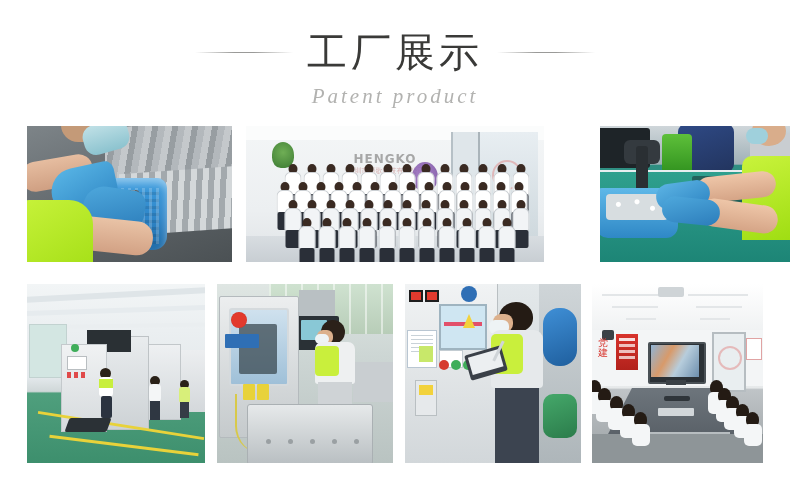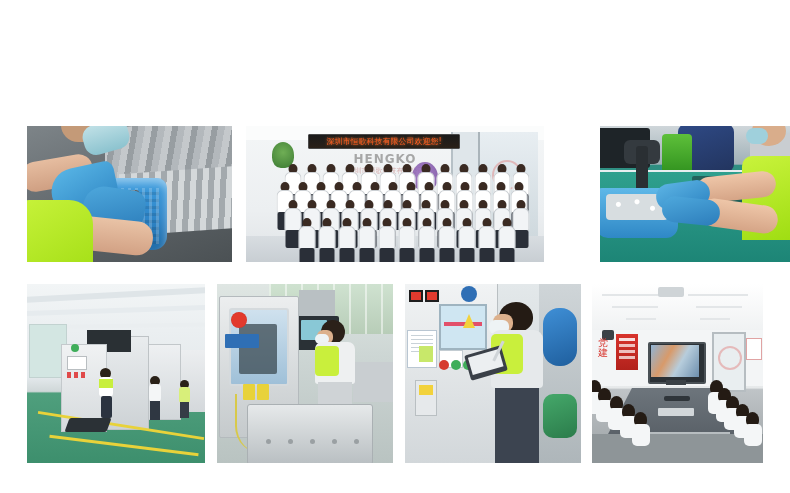--- a/index.html
+++ b/index.html
@@ -276,20 +276,28 @@
   #b4 .tablebase{left:34px;top:148px;width:104px;height:31px;background:#b7bdc0;}
   .seat{position:absolute;}
   .seat .h{position:absolute;left:0;top:0;width:13px;height:15px;border-radius:50% 50% 40% 40%;background:#241b14;}
   .seat .b{position:absolute;left:-2px;top:12px;width:18px;height:22px;border-radius:5px;background:#f4f6f7;}
 </style>
 </head>
 <body>
 
 <div class="page">
 
+  <div class="header">
+    <div class="title-row">
+      <span class="rule left"></span>
+      <span class="title">工厂展示</span>
+      <span class="rule right"></span>
+    </div>
+    <div class="subtitle">Patent product</div>
+  </div>
 
   <div class="photo" id="p1">
     <div class="ph-inner">
       <div class="l bg"></div>
       <div class="l pallet"></div>
       <div class="l pallet2"></div>
       <div class="l head"></div>
       <div class="l mask"></div>
       <div class="l arm1"></div>
       <div class="l bin"></div>
@@ -302,23 +310,20 @@
   </div>
 
   <div class="photo" id="p2">
     <div class="ph-inner">
       <div class="l wall"></div>
       <div class="l ceil"></div>
       <div class="l doorR2"></div>
       <div class="l doorR"></div>
       <div class="l stamp"></div>
       <div class="l plant"></div>
-      <div class="l banner">
-        <div class="l banner-txt">深圳市恒歌科技有限公司欢迎您!</div>
-      </div>
       <div class="l logo">HENGKO</div>
       <div class="l logo-sub">深圳市恒歌科技有限公司</div>
       <div class="l plant2"></div>
       <div class="l floor"></div>
       <div id="p2-crowd">
           <div class="person blk" style="left: 38px; top: 38px; width: 18px; height: 48px;">
             <span class="hd"></span>
             <span class="bd"></span>
             <span class="lg"></span>
           </div>

